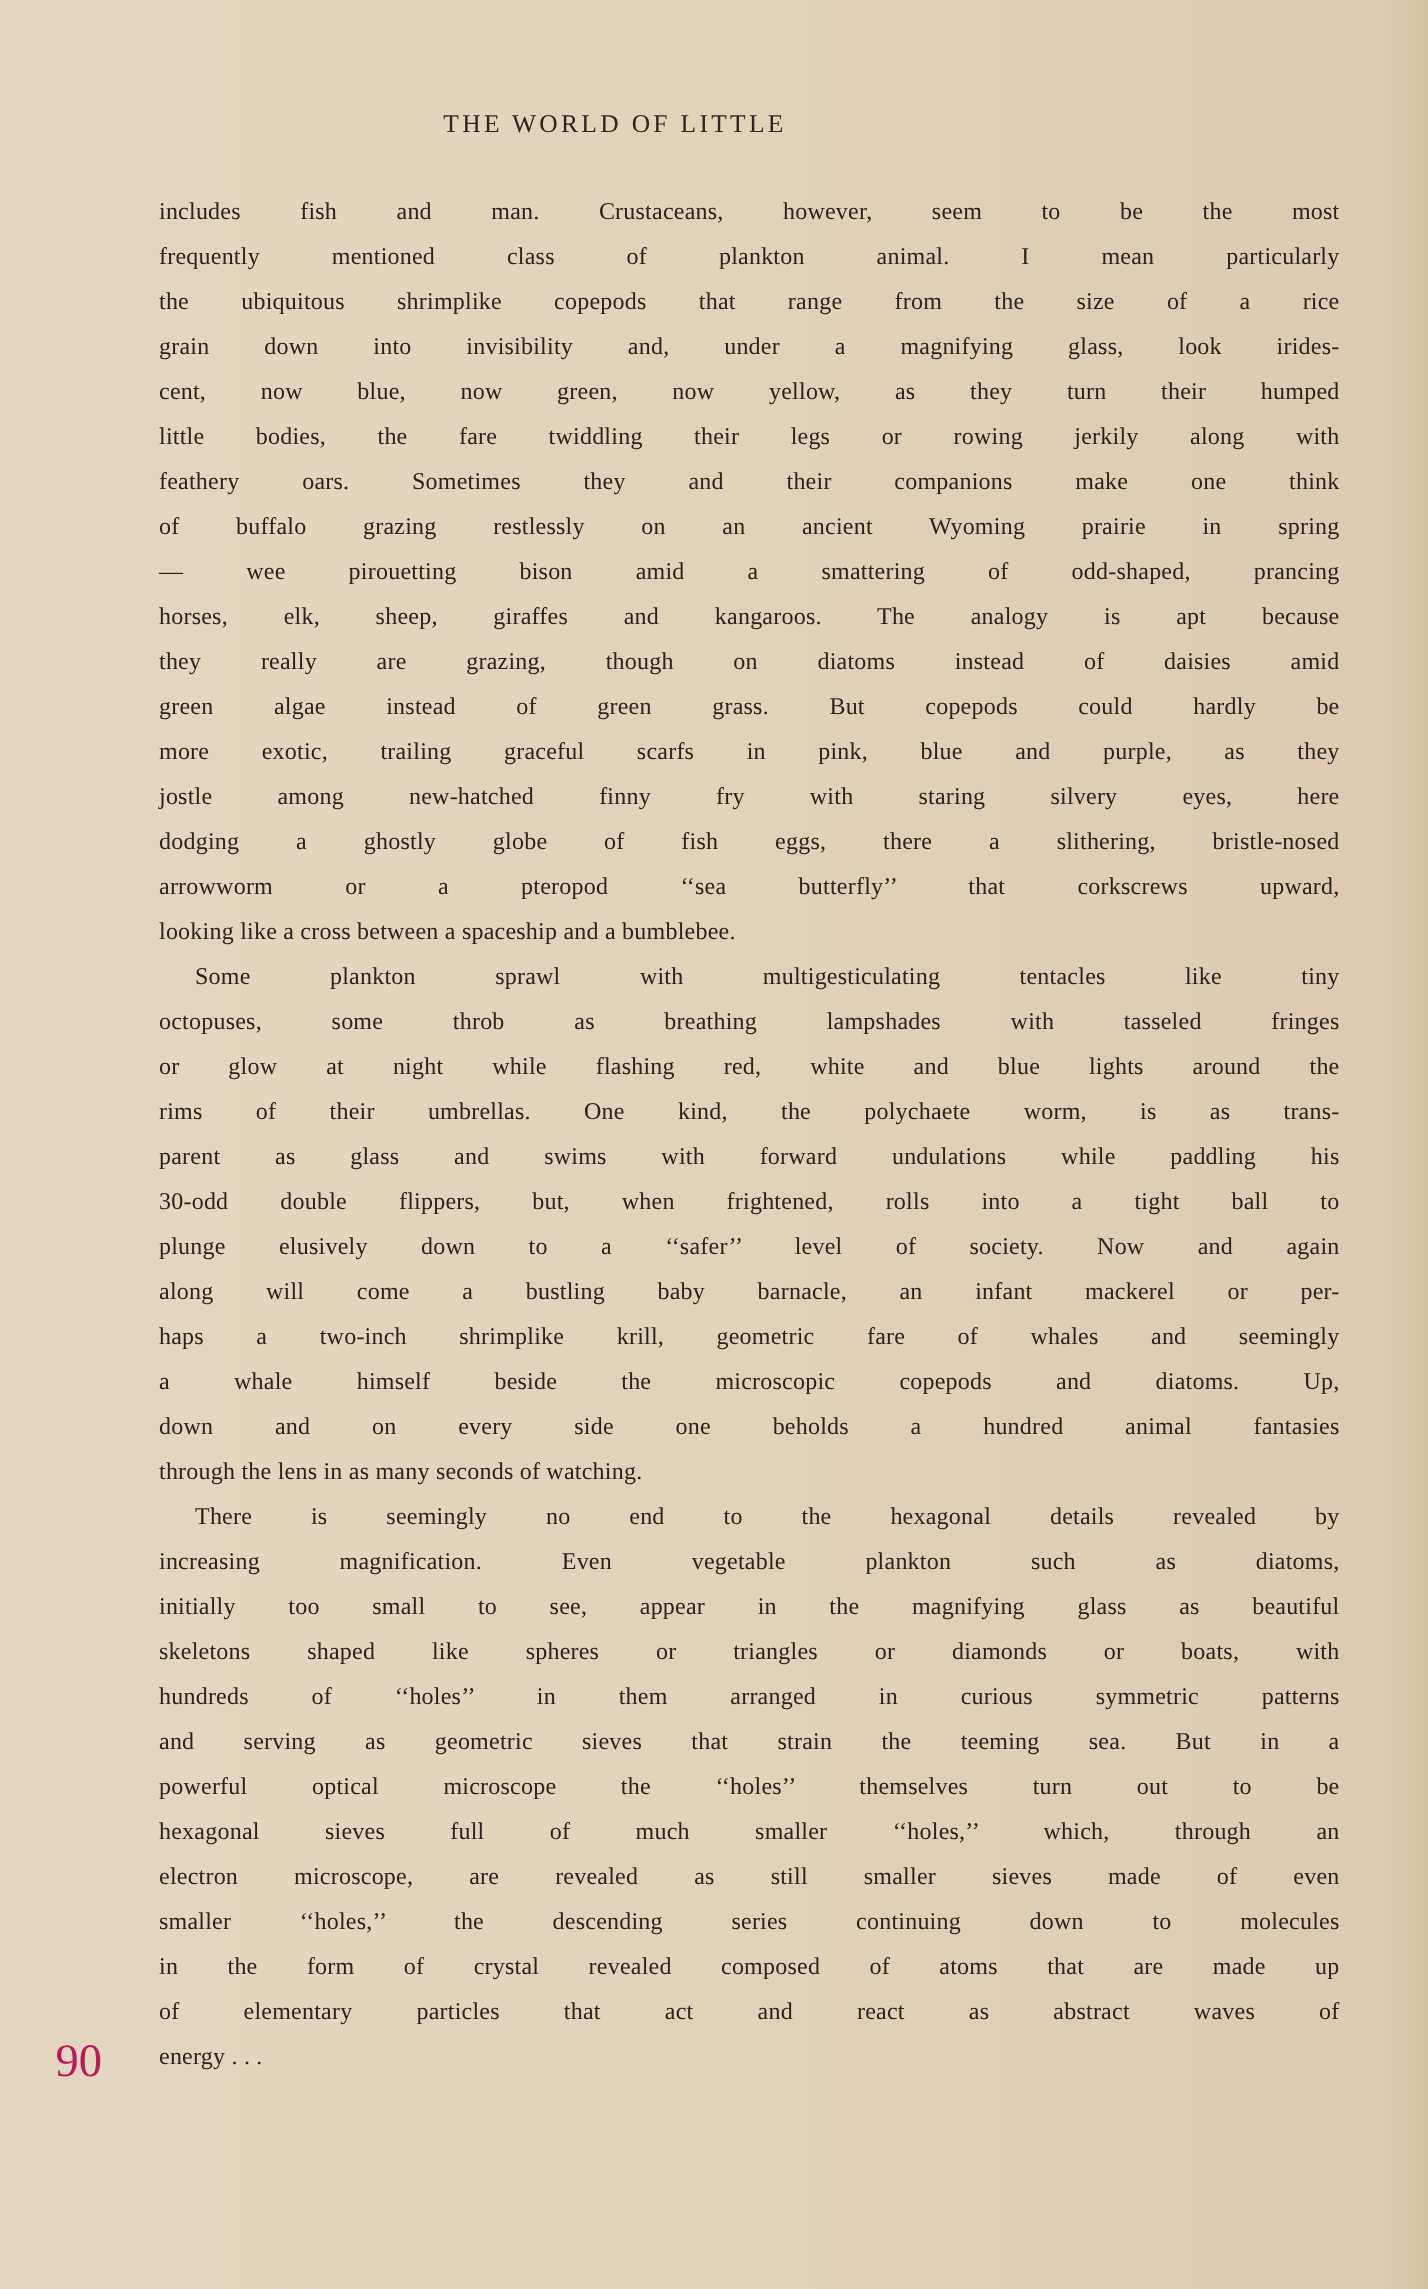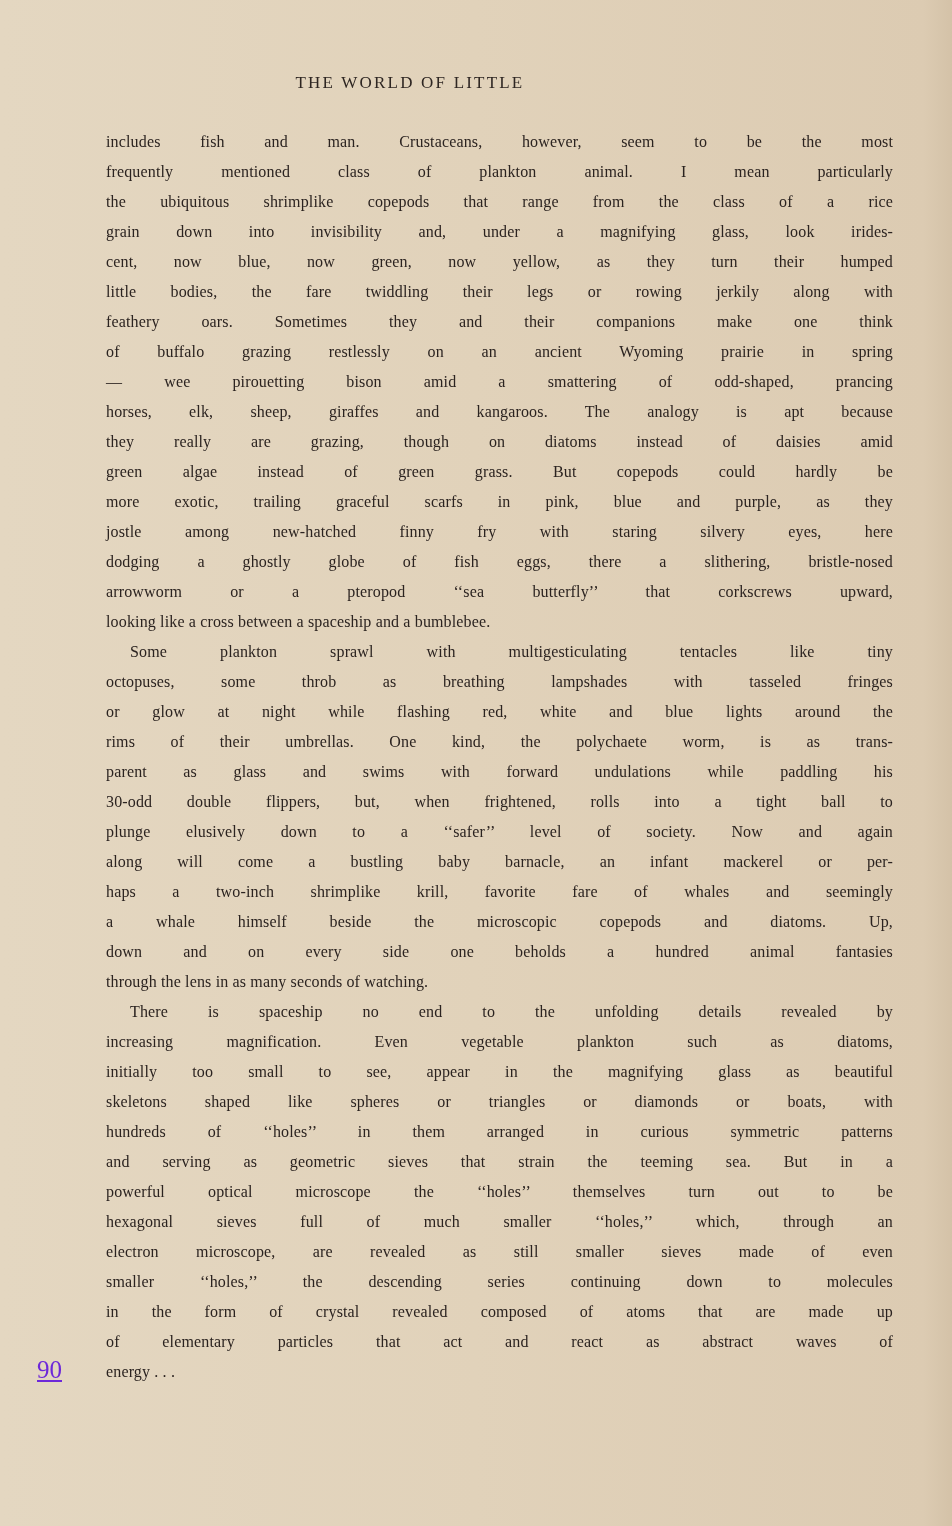--- a/index.html
+++ b/index.html
@@ -45,36 +45,35 @@
     .line.last {
       text-align-last: left;
     }
     .line.indent {
       padding-left: 24px;
     }
     .folio {
       position: absolute;
       top: 1356px;
       left: 37px;
-      font-size: 25px;
-      color: #6d28d9;
-      text-decoration: underline;
+      font-size: 31px;
+      color: #be185d;
     }
   </style>
 </head>
 <body>
 
 <div class="running-head">THE WORLD OF LITTLE</div>
 
 <div class="body-text">
 
   <div>
     <span class="line">includes fish and man. Crustaceans, however, seem to be the most</span>
     <span class="line">frequently mentioned class of plankton animal. I mean particularly</span>
-    <span class="line">the ubiquitous shrimplike copepods that range from the class of a rice</span>
+    <span class="line">the ubiquitous shrimplike copepods that range from the size of a rice</span>
     <span class="line">grain down into invisibility and, under a magnifying glass, look irides-</span>
     <span class="line">cent, now blue, now green, now yellow, as they turn their humped</span>
     <span class="line">little bodies, the fare twiddling their legs or rowing jerkily along with</span>
     <span class="line">feathery oars. Sometimes they and their companions make one think</span>
     <span class="line">of buffalo grazing restlessly on an ancient Wyoming prairie in spring</span>
     <span class="line">— wee pirouetting bison amid a smattering of odd-shaped, prancing</span>
     <span class="line">horses, elk, sheep, giraffes and kangaroos. The analogy is apt because</span>
     <span class="line">they really are grazing, though on diatoms instead of daisies amid</span>
     <span class="line">green algae instead of green grass. But copepods could hardly be</span>
     <span class="line">more exotic, trailing graceful scarfs in pink, blue and purple, as they</span>
@@ -86,28 +85,28 @@
 
   <div>
     <span class="line indent">Some plankton sprawl with multigesticulating tentacles like tiny</span>
     <span class="line">octopuses, some throb as breathing lampshades with tasseled fringes</span>
     <span class="line">or glow at night while flashing red, white and blue lights around the</span>
     <span class="line">rims of their umbrellas. One kind, the polychaete worm, is as trans-</span>
     <span class="line">parent as glass and swims with forward undulations while paddling his</span>
     <span class="line">30-odd double flippers, but, when frightened, rolls into a tight ball to</span>
     <span class="line">plunge elusively down to a ‘‘safer’’ level of society. Now and again</span>
     <span class="line">along will come a bustling baby barnacle, an infant mackerel or per-</span>
-    <span class="line">haps a two-inch shrimplike krill, favorite fare of whales and seemingly</span>
+    <span class="line">haps a two-inch shrimplike krill, geometric fare of whales and seemingly</span>
     <span class="line">a whale himself beside the microscopic copepods and diatoms. Up,</span>
     <span class="line">down and on every side one beholds a hundred animal fantasies</span>
     <span class="line last">through the lens in as many seconds of watching.</span>
   </div>
 
   <div>
-    <span class="line indent">There is spaceship no end to the unfolding details revealed by</span>
+    <span class="line indent">There is seemingly no end to the hexagonal details revealed by</span>
     <span class="line">increasing magnification. Even vegetable plankton such as diatoms,</span>
     <span class="line">initially too small to see, appear in the magnifying glass as beautiful</span>
     <span class="line">skeletons shaped like spheres or triangles or diamonds or boats, with</span>
     <span class="line">hundreds of ‘‘holes’’ in them arranged in curious symmetric patterns</span>
     <span class="line">and serving as geometric sieves that strain the teeming sea. But in a</span>
     <span class="line">powerful optical microscope the ‘‘holes’’ themselves turn out to be</span>
     <span class="line">hexagonal sieves full of much smaller ‘‘holes,’’ which, through an</span>
     <span class="line">electron microscope, are revealed as still smaller sieves made of even</span>
     <span class="line">smaller ‘‘holes,’’ the descending series continuing down to molecules</span>
     <span class="line">in the form of crystal revealed composed of atoms that are made up</span>

